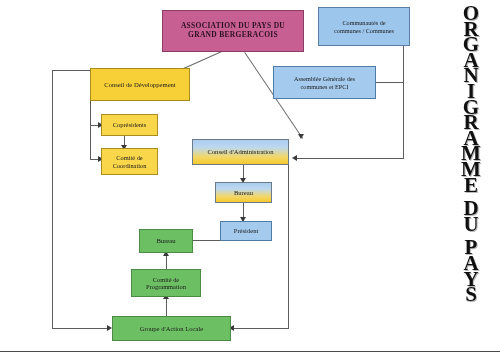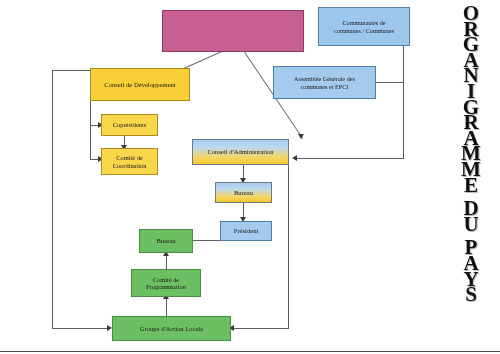--- a/index.html
+++ b/index.html
@@ -192,21 +192,22 @@
   <div class="arr arr-left" style="left:229px; top:325px;"></div>
 
   <div class="lnv ln" style="left:166px; top:253px; height:16px;"></div>
   <div class="arr arr-up" style="left:163px; top:251px;"></div>
 
   <div class="lnv ln" style="left:166px; top:297px; height:19px;"></div>
   <div class="arr arr-up" style="left:163px; top:294px;"></div>
 
   <div class="box pink" style="left:162px; top:10px; width:142px; height:42px; font-size:7.5px;">
     <span class="box-title">
-      <br>
+      <span>ASSOCIATION DU PAYS DU</span><br>
+      <span>GRAND BERGERACOIS</span>
     </span>
   </div>
 
   <div class="box blue" style="left:318px; top:7px; width:92px; height:39px; font-size:6.2px;">
     <span class="box-title">
       <span>Communautés de</span><br>
       <span>communes / Communes</span>
     </span>
   </div>
 

